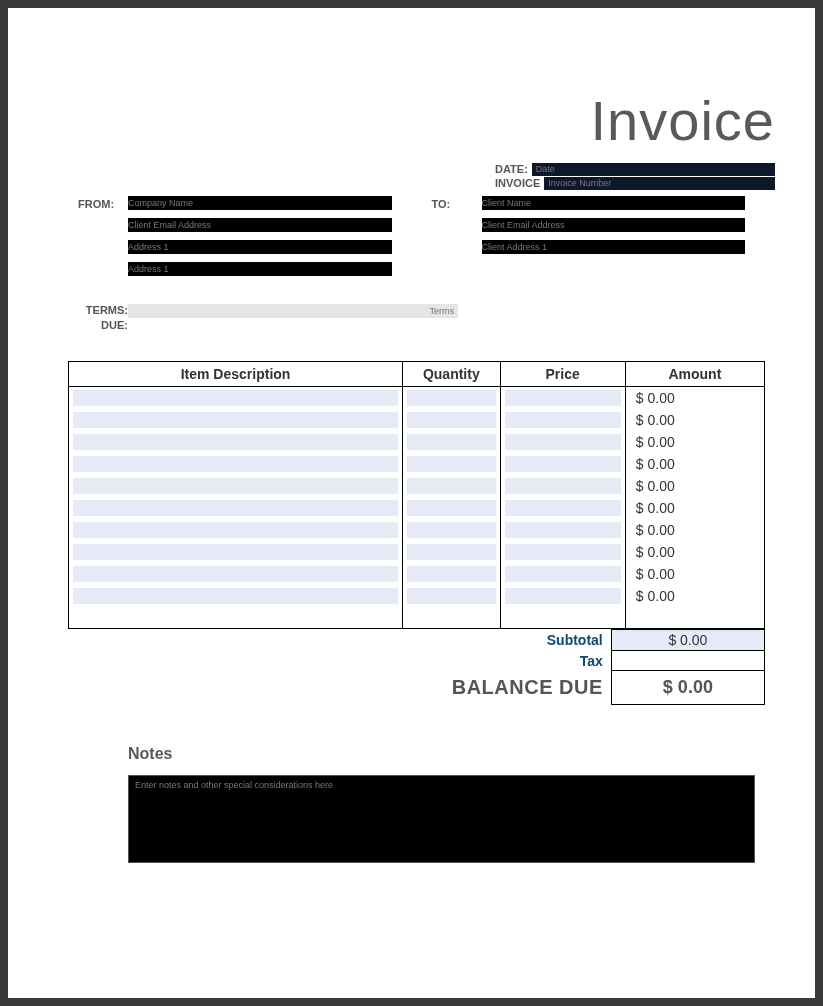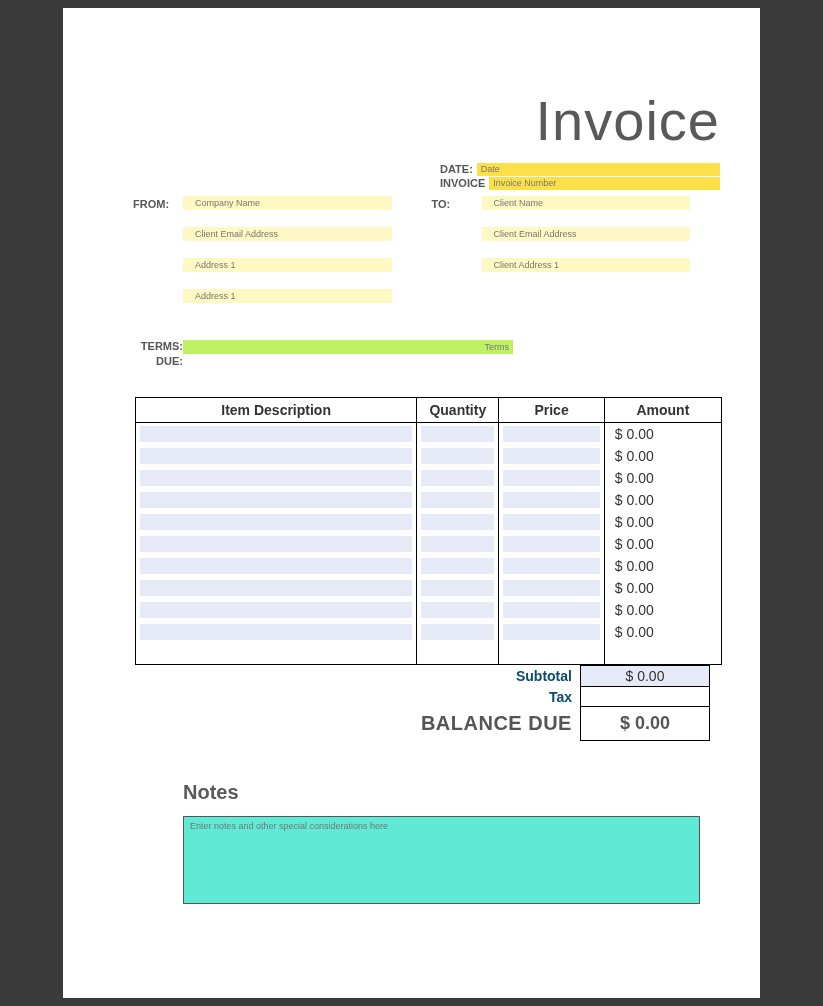--- a/index.html
+++ b/index.html
@@ -6,21 +6,21 @@
   body {
     background: #3a3a3a;
     font-family: "Lucida Grande", "Segoe UI", Arial, sans-serif;
     color: #333;
     display: flex;
     justify-content: center;
     padding: 8px;
   }
   .page {
     background: #fff;
-    width: 697px;
+    width: 807px;
     min-height: 990px;
     padding: 30px 30px 30px 30px;
     position: relative;
   }
   .title {
     text-align: right;
     font-size: 56px;
     font-weight: 400;
     color: #595959;
     letter-spacing: 1px;
@@ -36,21 +36,21 @@
   }
   .meta-row { display: flex; align-items: flex-start; margin-bottom: 1px; }
   .meta-label {
     font-size: 11px;
     font-weight: 700;
     color: #555;
     margin-right: 4px;
     white-space: nowrap;
   }
   .meta-field {
-    background: #fde047;
+    background: #0f172a;
     font-size: 9px;
     color: #777;
     padding: 2px 4px;
     flex: 1;
     height: 13px;
     line-height: 9px;
   }
   .parties {
     display: flex;
     gap: 40px;
@@ -59,51 +59,51 @@
   .party { flex: 1; display: flex; }
   .party-label {
     font-size: 11px;
     font-weight: 700;
     color: #555;
     width: 50px;
     padding-top: 2px;
   }
   .party-fields { flex: 1; }
   .party-field {
-    background: #fef9c3;
+    background: #000000;
     font-size: 9px;
     color: #777;
-    padding: 2px 12px;
-    margin-bottom: 17px;
+    padding: 2px 0;
+    margin-bottom: 8px;
     height: 14px;
     line-height: 10px;
   }
   .terms-block {
     margin: 10px 40px 30px 40px;
     width: 380px;
   }
   .terms-row { display: flex; margin-bottom: 1px; text-align: right; }
   .terms-label {
     font-size: 11px;
     font-weight: 700;
     color: #555;
     width: 50px;
   }
   .terms-field {
-    background: #bef264;
+    background: #e5e5e5;
     font-size: 9px;
     color: #777;
     padding: 2px 4px;
     flex: 1;
     height: 14px;
     line-height: 10px;
   }
   table.items {
     width: calc(100% - 50px);
-    margin-left: 42px;
+    margin-left: 30px;
     border-collapse: collapse;
   }
   table.items th {
     border: 1px solid #000;
     font-size: 14px;
     font-weight: 700;
     padding: 4px 6px;
     color: #333;
     background: #fff;
   }
@@ -160,28 +160,28 @@
     letter-spacing: 0.5px;
   }
   .totals .balance-val {
     font-size: 18px;
     font-weight: 600;
     color: #555;
     background: #fff;
     padding: 6px 8px;
   }
   .notes-heading {
-    font-size: 20px;
+    font-size: 16px;
     font-weight: 700;
     color: #595959;
     margin: 40px 0 12px 90px;
   }
   .notes-box {
     border: 1px solid #555;
-    background: #5eead4;
+    background: #000000;
     margin: 0 30px 0 90px;
     height: 88px;
     padding: 4px 6px;
     font-size: 9px;
     color: #777;
   }
 </style>
 </head>
 <body>
 

